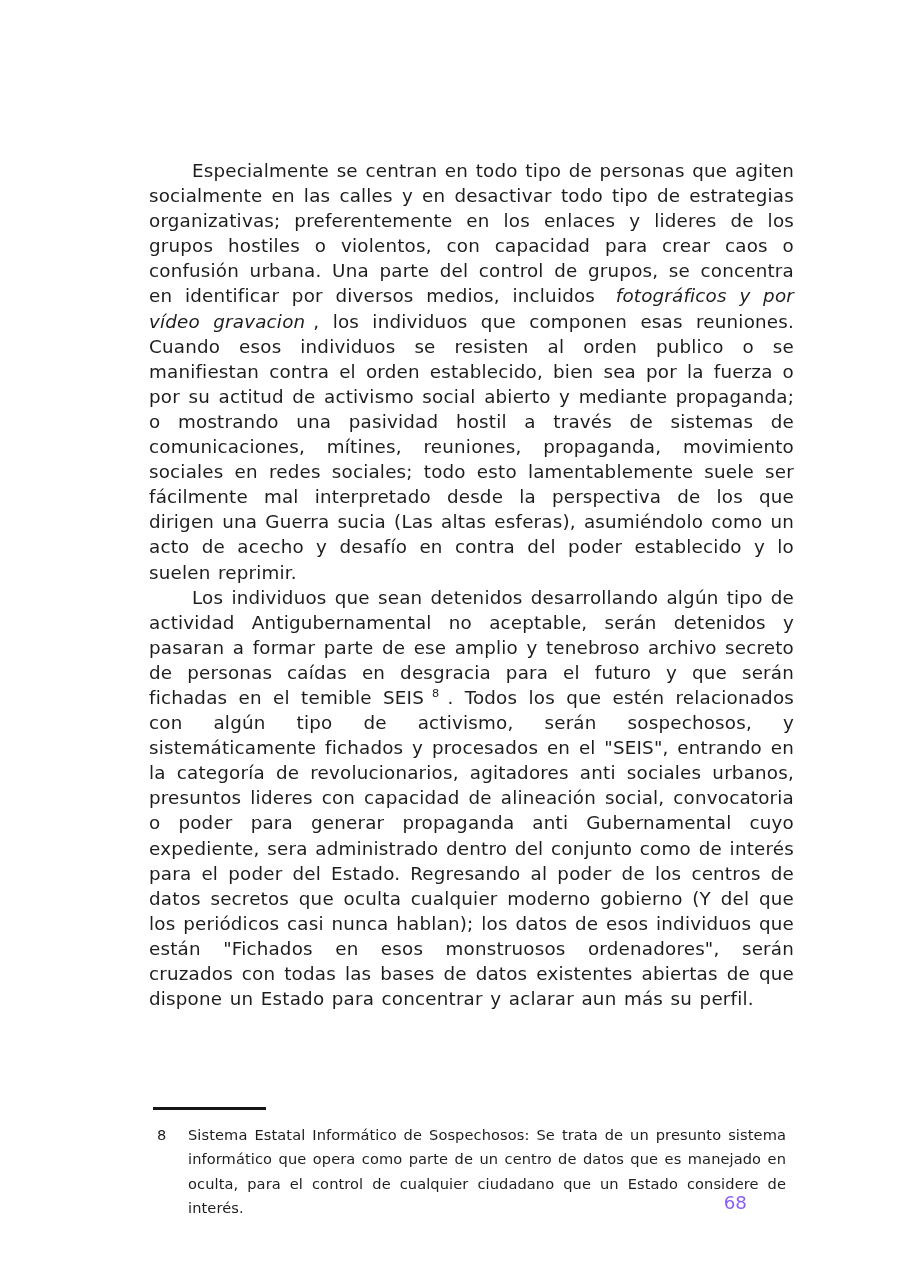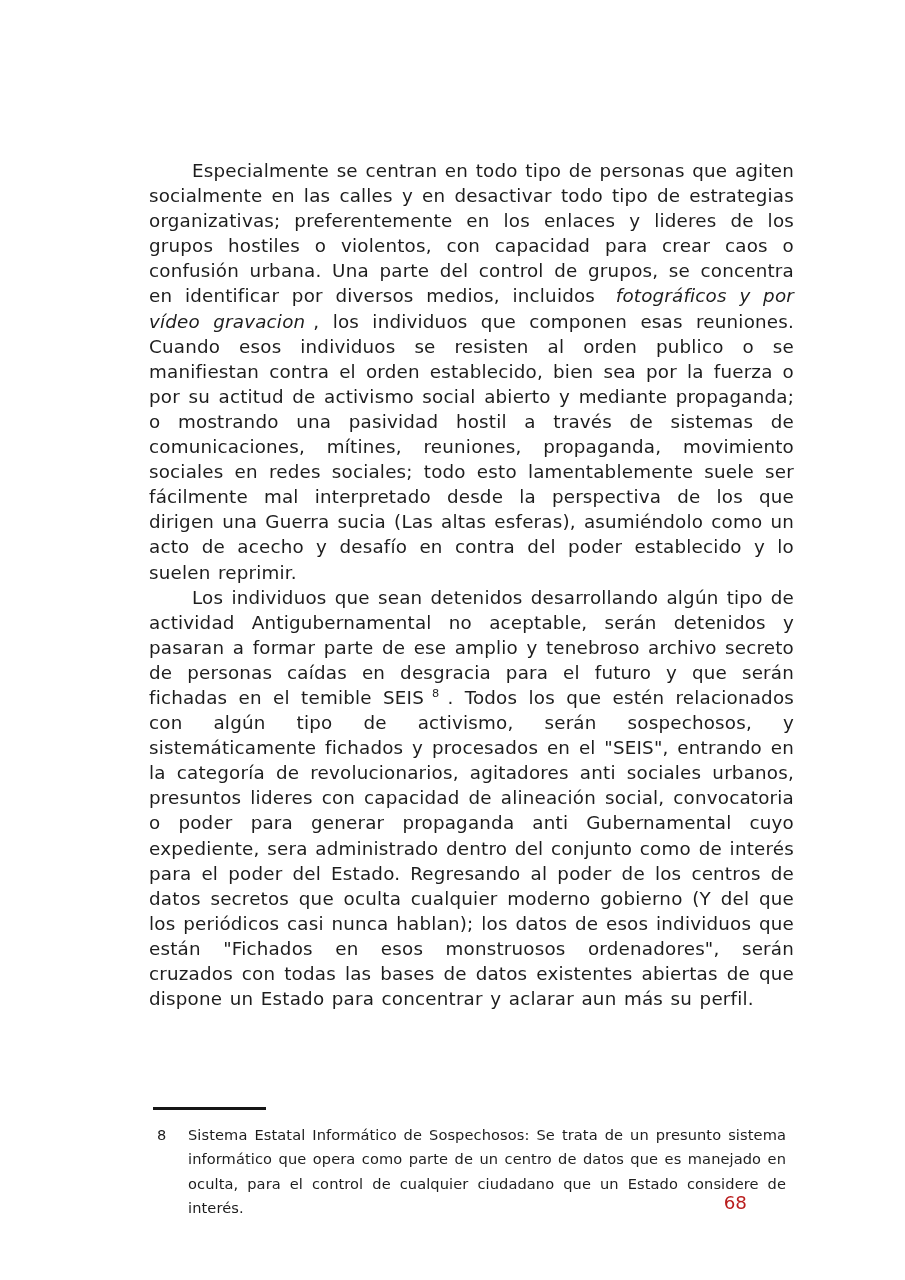--- a/index.html
+++ b/index.html
@@ -65,21 +65,21 @@
   .fn-text {
     flex: 1;
     text-align: justify;
   }
   .page-number {
     position: absolute;
     top: 1174px;
     right: 158px;
     font-size: 18.3px;
     line-height: 25px;
-    color: #b91c1c;
+    color: #8b5cf6;
   }
 </style>
 </head>
 <body>
 
 <div class="page">
 
   <div class="text-block">
     <p class="para"><span>Especialmente se centran en todo tipo de personas que agiten socialmente en las calles y en desactivar todo tipo de estrategias organizativas; preferentemente en los enlaces y lideres de los grupos hostiles o violentos, con capacidad para crear caos o confusión urbana. Una parte del control de grupos, se concentra en identificar por diversos medios, incluidos </span><em>fotográficos y por vídeo gravacion</em><span>, los individuos que componen esas reuniones. Cuando esos individuos se resisten al orden publico o se manifiestan contra el orden establecido, bien sea por la fuerza o por su actitud de activismo social abierto y mediante propaganda; o mostrando una pasividad hostil a través de sistemas de comunicaciones, mítines, reuniones, propaganda, movimiento sociales en redes sociales; todo esto lamentablemente suele ser fácilmente mal interpretado desde la perspectiva de los que dirigen una Guerra sucia (Las altas esferas), asumiéndolo como un acto de acecho y desafío en contra del poder establecido y lo suelen reprimir.</span></p>
     <p class="para"><span>Los individuos que sean detenidos desarrollando algún tipo de actividad Antigubernamental no aceptable, serán detenidos y pasaran a formar parte de ese amplio y tenebroso archivo secreto de personas caídas en desgracia para el futuro y que serán fichadas en el temible SEIS</span><sup>8</sup><span>. Todos los que estén relacionados con algún tipo de activismo, serán sospechosos, y sistemáticamente fichados y procesados en el "SEIS", entrando en la categoría de revolucionarios, agitadores anti sociales urbanos, presuntos lideres con capacidad de alineación social, convocatoria o poder para generar propaganda anti Gubernamental cuyo expediente, sera administrado dentro del conjunto como de interés para el poder del Estado. Regresando al poder de los centros de datos secretos que oculta cualquier moderno gobierno (Y del que los periódicos casi nunca hablan); los datos de esos individuos que están "Fichados en esos monstruosos ordenadores", serán cruzados con todas las bases de datos existentes abiertas de que dispone un Estado para concentrar y aclarar aun más su perfil.</span></p>

